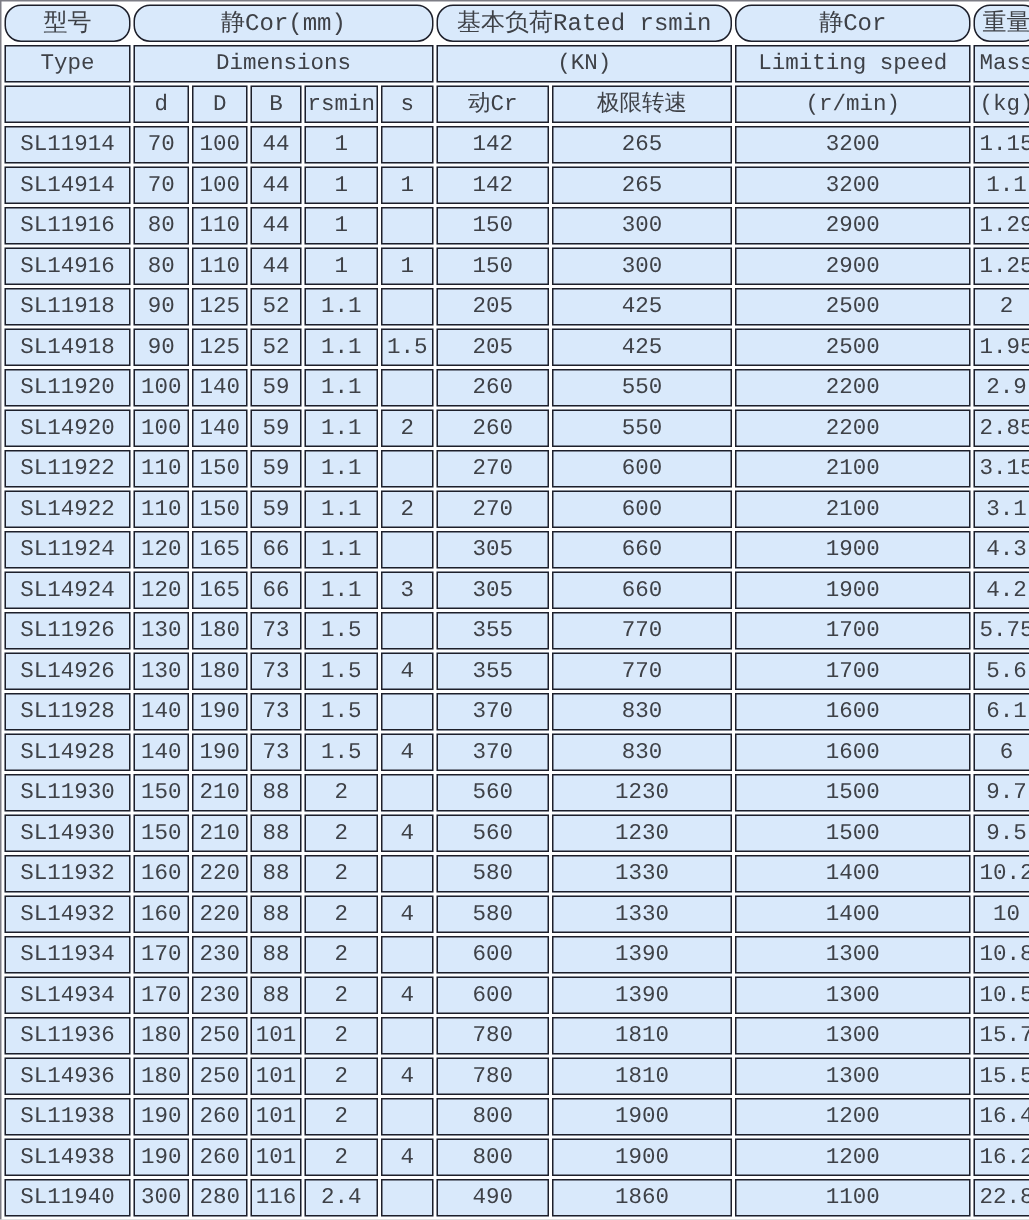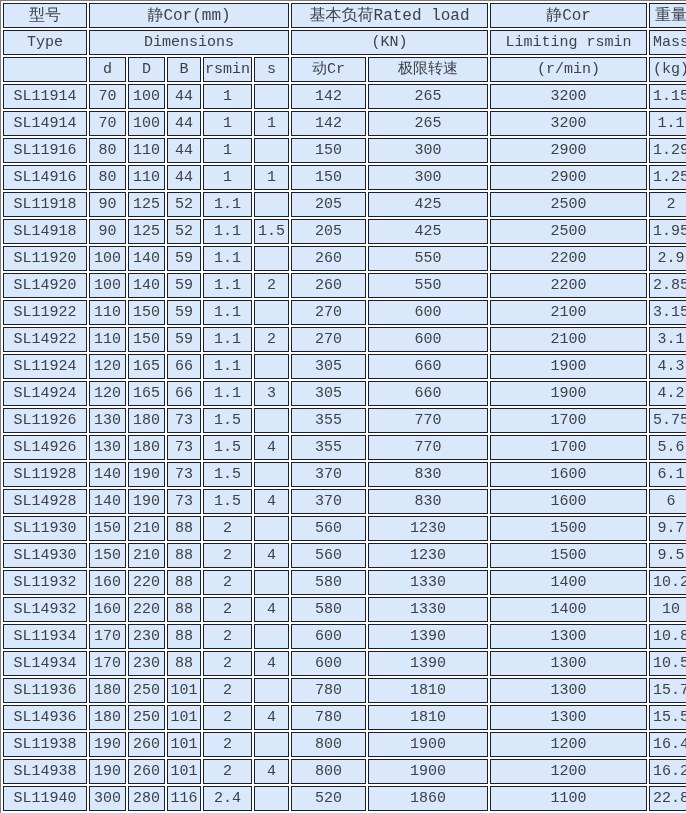--- a/index.html
+++ b/index.html
@@ -32,21 +32,21 @@
     vertical-align: middle;
     font-weight: normal;
     font-size: 15px;
     line-height: 1;
     padding: 0;
     height: 23px;
     overflow: hidden;
     white-space: nowrap;
   }
   thead th { height: 23px; font-size: 15px; }
-  thead tr.cjk-row th { font-size: 16px; }
+  thead tr.cjk-row th { font-size: 16px; border-radius: 11px; }
   
   col.c-model { width: 84px; }
   col.c-d     { width: 37px; }
   col.c-D     { width: 37px; }
   col.c-B     { width: 34px; }
   col.c-rsmin { width: 49px; }
   col.c-s     { width: 35px; }
   col.c-cr    { width: 75px; }
   col.c-cor   { width: 120px; }
   col.c-speed { width: 157px; }
@@ -66,29 +66,29 @@
         <col class="c-s">
         <col class="c-cr">
         <col class="c-cor">
       <col class="c-speed">
         <col class="c-mass">
     </colgroup>
     <thead>
       <tr class="cjk-row">
         <th>型号</th>
         <th colspan="5">静Cor(mm)</th>
-        <th colspan="2">基本负荷Rated load</th>
+        <th colspan="2">基本负荷Rated rsmin</th>
         <th>静Cor</th>
         <th>重量</th>
       </tr>
       <tr>
         <th>Type</th>
         <th colspan="5">Dimensions</th>
         <th colspan="2">(KN)</th>
-        <th>Limiting rsmin</th>
+        <th>Limiting speed</th>
         <th>Mass</th>
       </tr>
       <tr>
         <th></th>
         <th>d</th>
         <th>D</th>
         <th>B</th>
         <th>rsmin</th>
         <th>s</th>
         <th>动Cr</th>
@@ -410,20 +410,20 @@
           <td>1200</td>
           <td>16.2</td>
         </tr>
         <tr>
           <td>SL11940</td>
           <td>300</td>
           <td>280</td>
           <td>116</td>
           <td>2.4</td>
           <td></td>
-          <td>520</td>
+          <td>490</td>
           <td>1860</td>
           <td>1100</td>
           <td>22.8</td>
         </tr>
       </tbody>
   </table>
 </div>
 
 </body></html>

